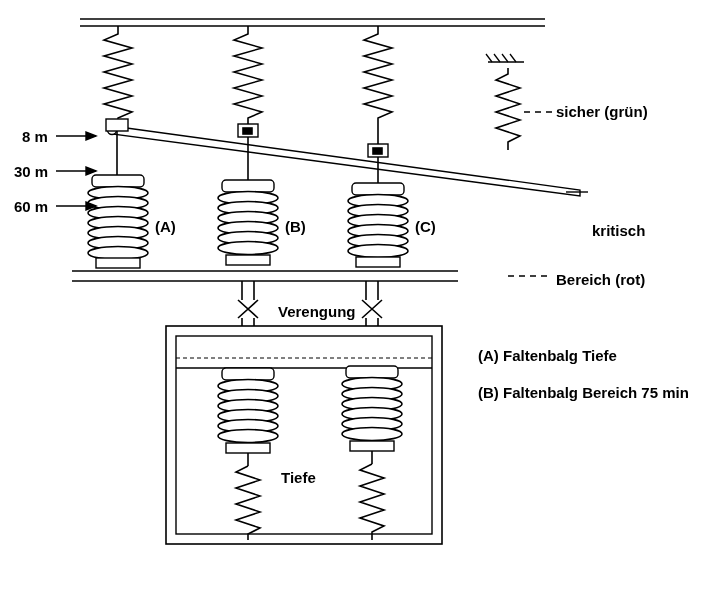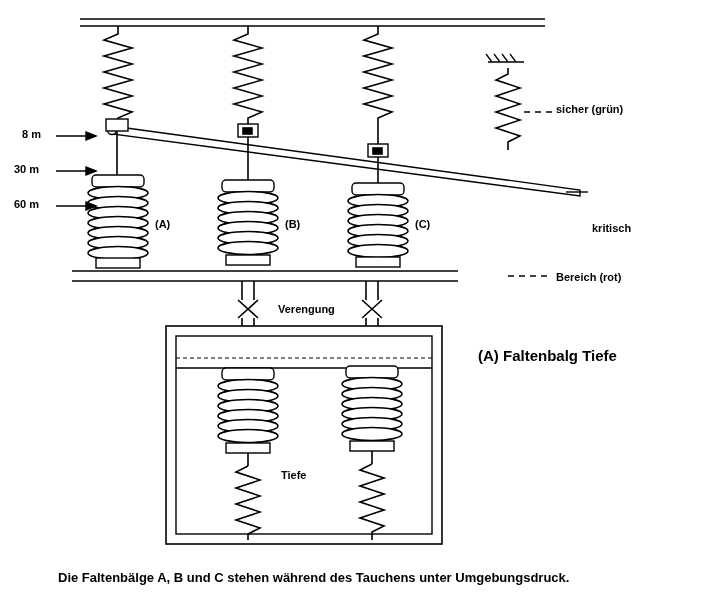--- a/index.html
+++ b/index.html
@@ -20,21 +20,21 @@
   #diagram-svg {
     position: absolute;
     left: 0;
     top: 0;
     width: 704px;
     height: 605px;
   }
   .lbl {
     position: absolute;
     font-family: "Liberation Sans", sans-serif;
-    font-size: 11px;
+    font-size: 15px;
     font-weight: bold;
     color: #000000;
     white-space: nowrap;
   }
   .lbl-small {
     font-size: 15px;
   }
   .caption {
     position: absolute;
     font-family: "Liberation Sans", sans-serif;
@@ -233,15 +233,15 @@
   <div class="lbl" style="left:415px; top:218px;">(C)</div>
 
   <div class="lbl" style="left:556px; top:103px;">sicher (grün)</div>
   <div class="lbl" style="left:592px; top:186px;margin-top:36px;">kritisch</div>
   <div class="lbl" style="left:556px; top:271px;">Bereich (rot)</div>
 
   <div class="lbl" style="left:278px; top:303px;">Verengung</div>
   <div class="lbl" style="left:281px; top:469px;">Tiefe</div>
 
   <div class="lbl lbl-small" style="left:478px; top:347px;">(A) Faltenbalg Tiefe</div>
-
-  <div class="caption" style="left:58px; top:570px;">Die Faltenbälge A, B und C stehen während des Tauchens unter Umgebungsdruck.</div>
+  <div class="lbl lbl-small" style="left:478px; top:384px;">(B) Faltenbalg Bereich 75 min</div>
+
 </div>
 
 </body></html>

